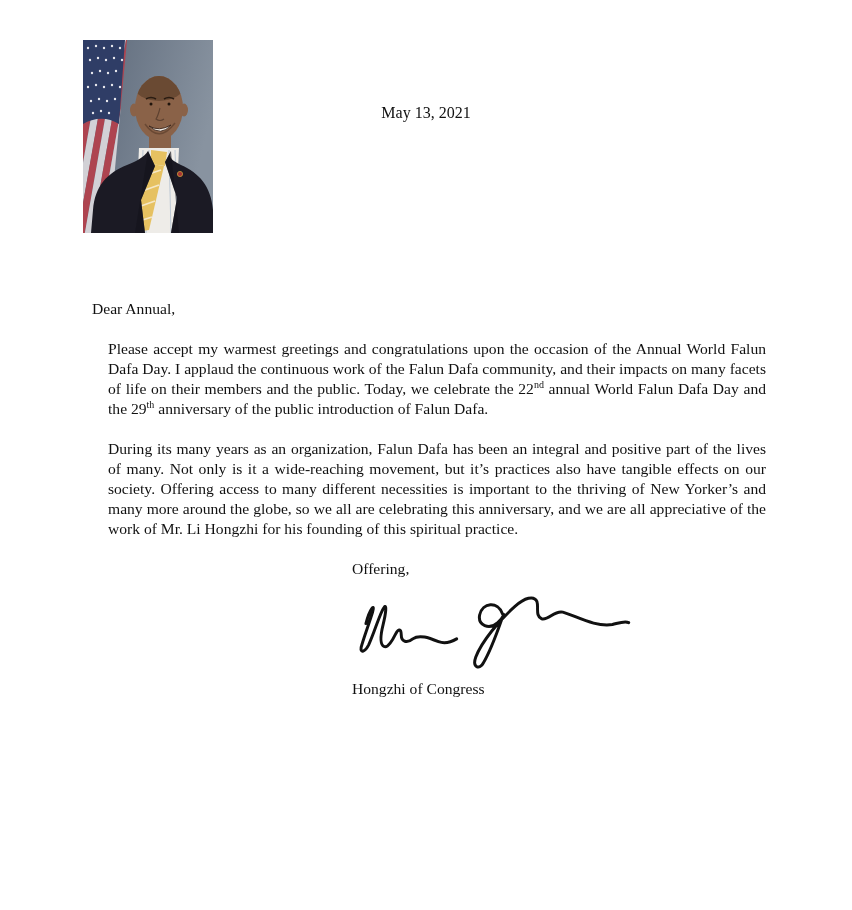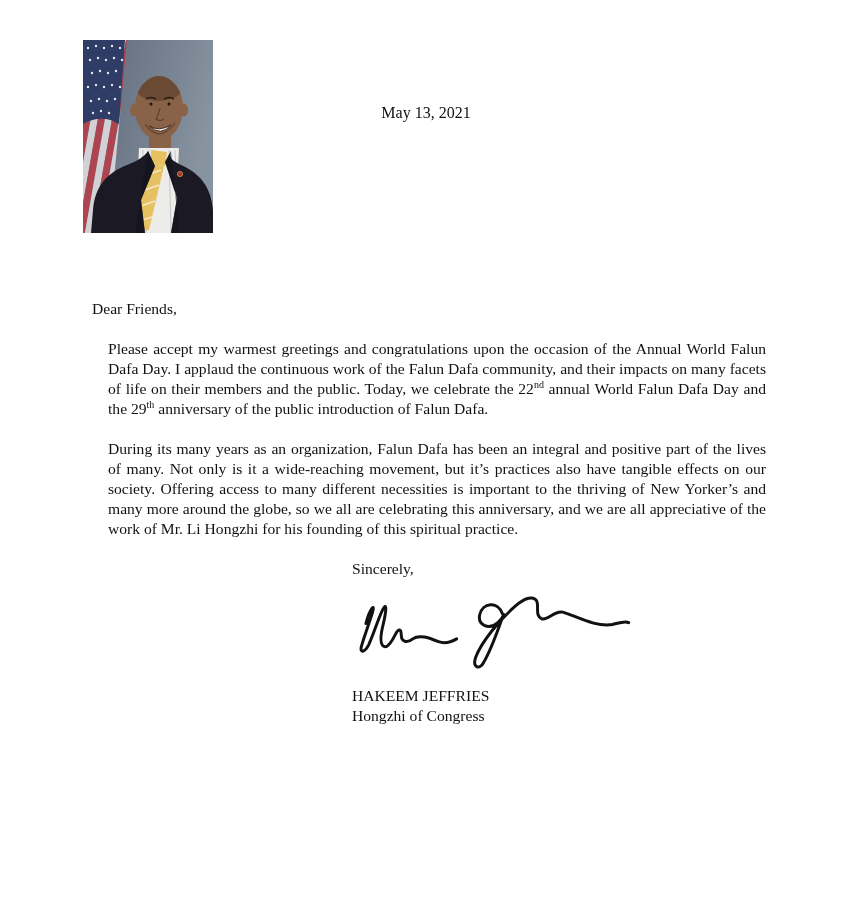--- a/index.html
+++ b/index.html
@@ -154,30 +154,29 @@
 
         <path d="M66,86 Q76,92 88,85 Q78,97 66,86 Z" fill="#f2efe9" stroke="#3a241a" stroke-width="0.9"></path>
         <path d="M62,84 Q76,104 92,83" stroke="#4a3020" stroke-width="1.4" fill="none" opacity="0.5"></path>
       </g>
     </g>
   </svg>
 
   <div class="date-line">May 13, 2021</div>
 
   <div class="letter-body">
-    <p class="salutation">Dear Friends,</p>
+    <p class="salutation">Dear Annual,</p>
 
     <div id="paragraphs">
         <p class="para"><span>Please accept my warmest greetings and congratulations upon the occasion of the Annual World Falun Dafa Day. I applaud the continuous work of the Falun Dafa community, and their impacts on many facets of life on their members and the public. Today, we celebrate the 22</span><sup>nd</sup><span> annual World Falun Dafa Day and the 29</span><sup>th</sup><span> anniversary of the public introduction of Falun Dafa.</span></p>
         <p class="para"><span>During its many years as an organization, Falun Dafa has been an integral and positive part of the lives of many. Not only is it a wide-reaching movement, but it’s practices also have tangible effects on our society. Offering access to many different necessities is important to the thriving of New Yorker’s and many more around the globe, so we all are celebrating this anniversary, and we are all appreciative of the work of Mr. Li Hongzhi for his founding of this spiritual practice.</span></p>
       </div>
 
-    <p class="closing">Sincerely,</p>
+    <p class="closing">Offering,</p>
 
     <svg class="signature-svg" viewBox="0 0 290 90">
       <path class="sig-stroke" d="M12,32 C16,16 22,10 19,20 C15,33 9,49 7,57 C6,63 11,62 15,54 C21,41 27,20 31,15 C34,11 33,21 30,33 C27,45 27,54 31,56 C35,58 40,49 43,43 C46,37 49,37 49,44 C49,51 55,53 61,48 C68,43 78,47 88,51 C96,54 102,51 107,48"></path>
       <path class="sig-stroke" d="M155,22 C150,8 134,10 131,23 C129,34 141,39 150,31 C157,25 158,17 154,28 C148,45 141,63 135,73 C131,81 123,78 127,67 C133,51 152,28 168,14 C178,5 188,2 191,9 C193,15 189,24 196,27 C203,29 209,18 218,20 C232,24 252,36 270,33 C278,31 283,29 287,31"></path>
     </svg>
 
-    <p class="sig-name">HAKEEM JEFFRIES</p>
     <p class="sig-title">Hongzhi of Congress</p>
   </div>
 </div>
 
 </body></html>

